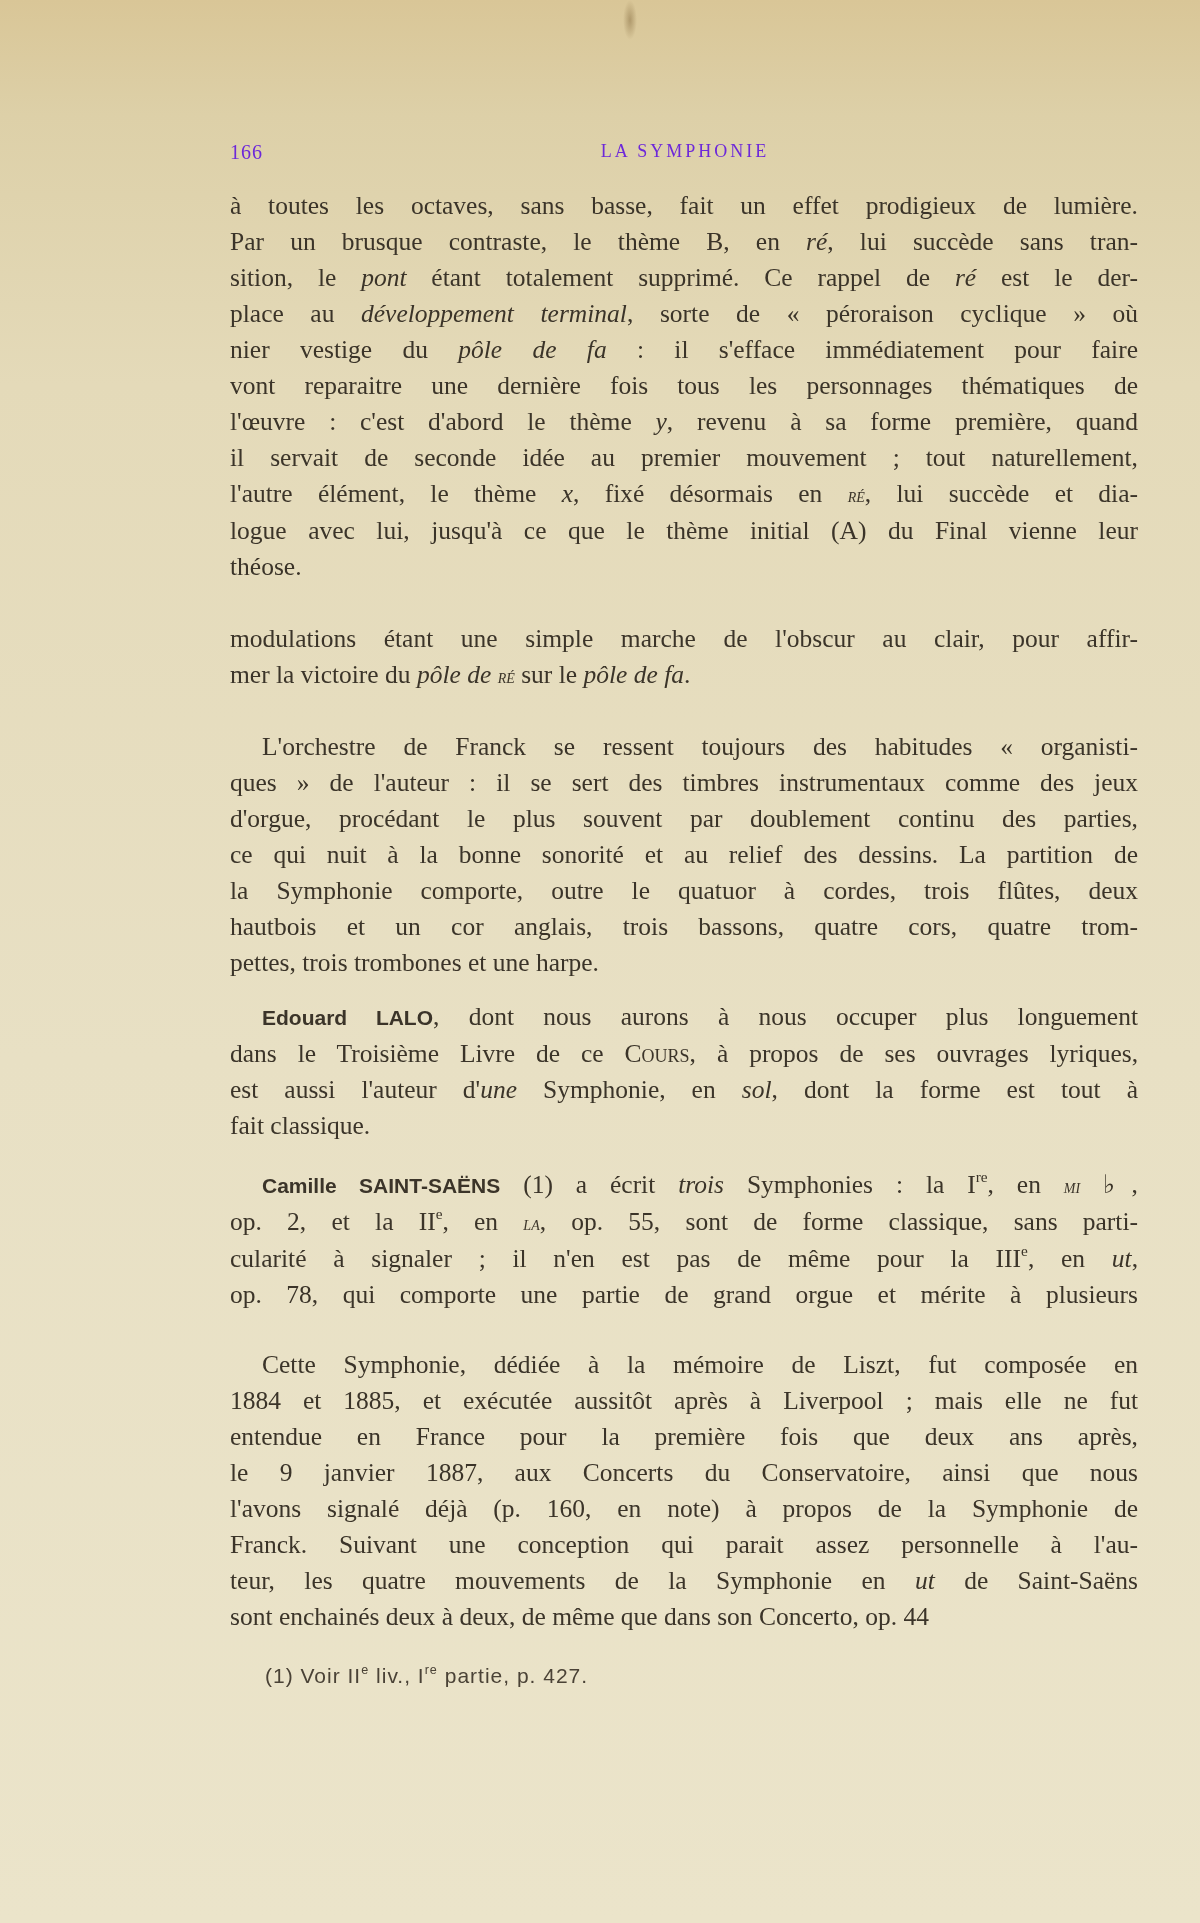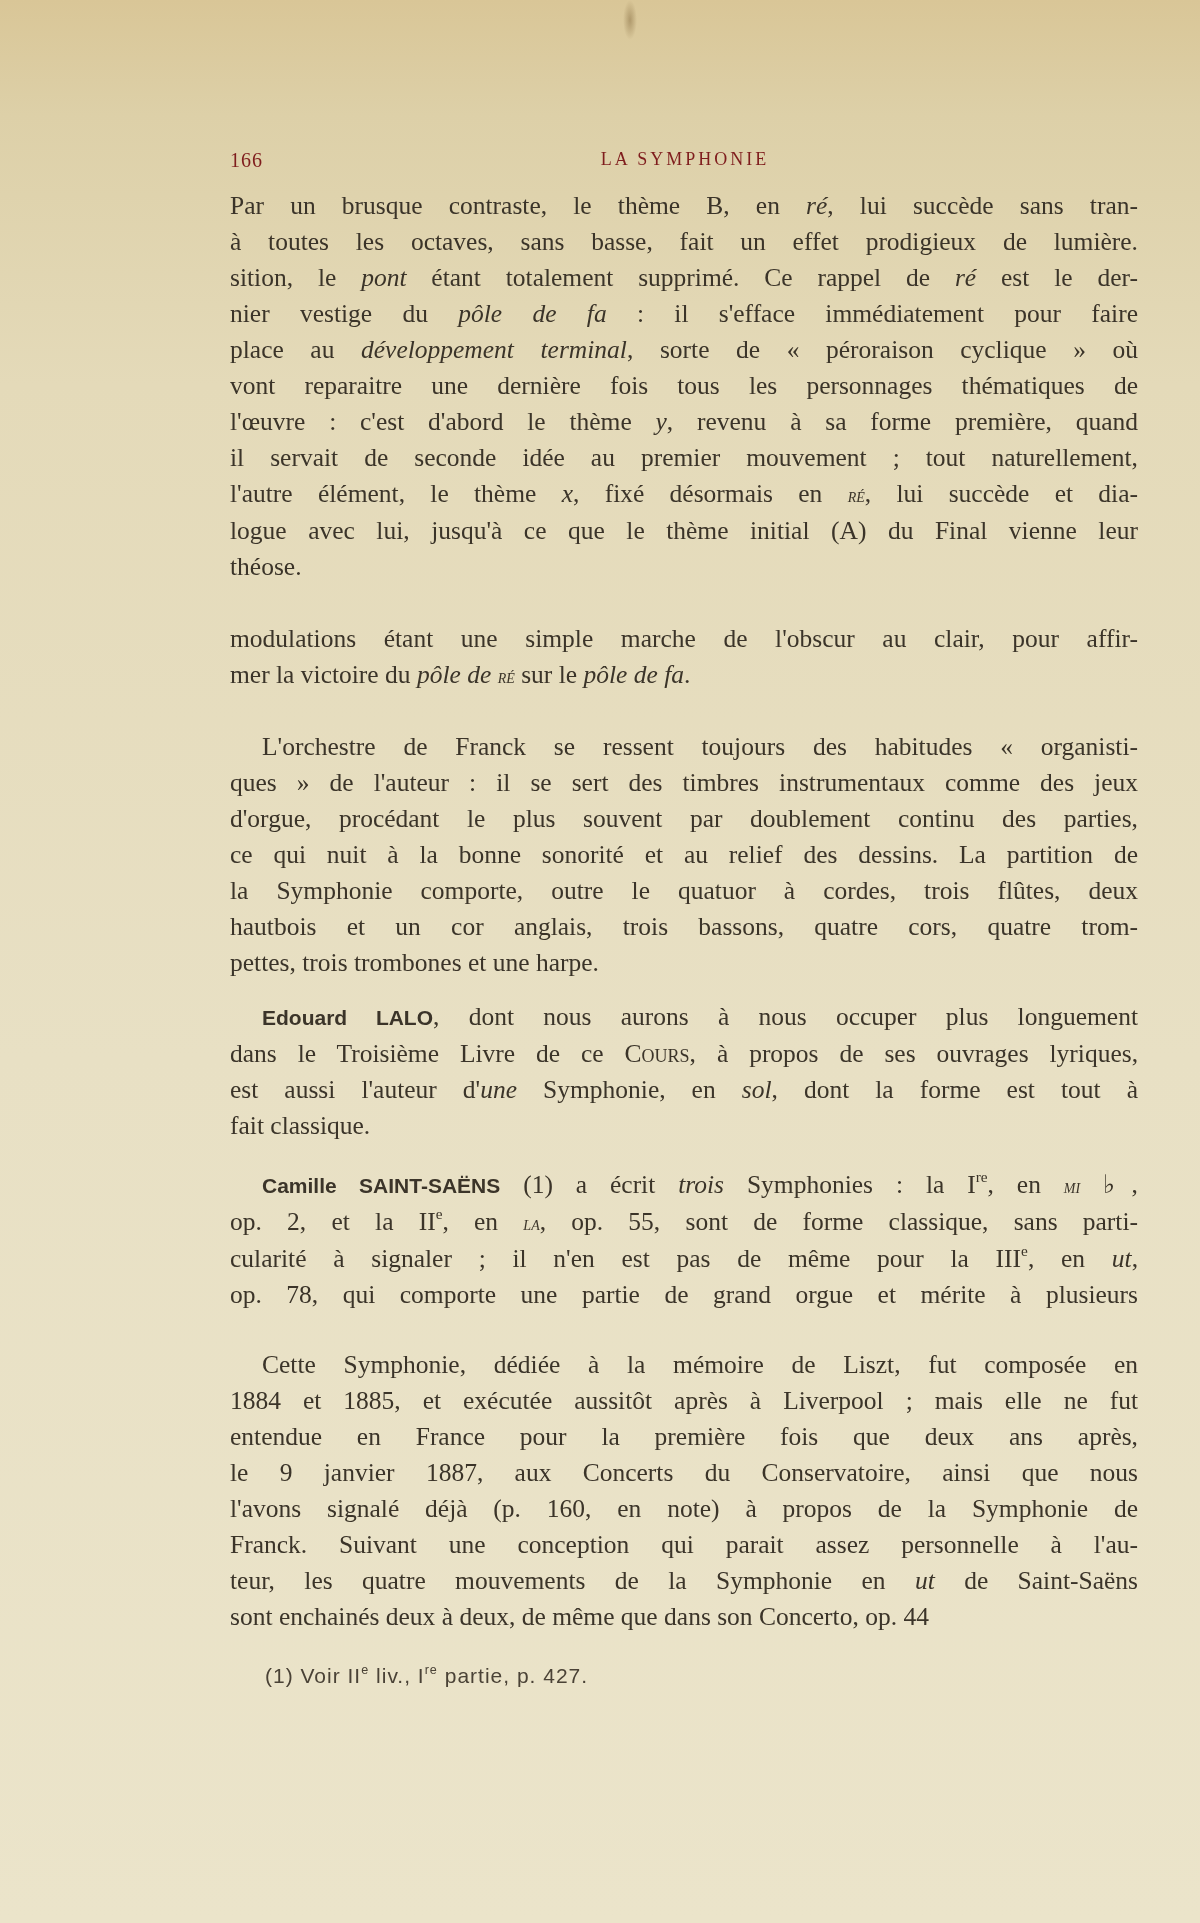--- a/index.html
+++ b/index.html
@@ -8,22 +8,22 @@
     background: linear-gradient(180deg, #d9c697 0%, #ddd0a8 6%, #e4dab9 20%, #e8e0c4 55%, #ebe4ca 100%);
     position: relative; overflow: hidden;
     font-family: "Liberation Serif", "DejaVu Serif", serif;
     color: #3b3429;
   }
   .smudge {
     position: absolute; left: 623px; top: 0; width: 14px; height: 40px;
     background: radial-gradient(ellipse at center, rgba(140,115,70,0.55) 0%, rgba(140,115,70,0) 70%);
   }
   .header {
-    position: absolute; top: 149px; left: 230px; width: 910px; height: 30px;
-    font-size: 20px; letter-spacing: 1px; color: #7f1d1d;
+    position: absolute; top: 141px; left: 230px; width: 910px; height: 30px;
+    font-size: 20px; letter-spacing: 1px; color: #6d28d9;
   }
   .header .page-num { position: absolute; left: 0; top: 0; }
   .header .running-title { position: absolute; left: 0; right: 0; text-align: center; letter-spacing: 3px; font-size: 18px; }
   .text-block {
     position: absolute; left: 230px; width: 908px;
     font-size: 25.5px; line-height: 36px; text-align: justify;
   }
   .line { display: block; white-space: nowrap; text-align-last: justify; text-align: justify; }
   .line.last { text-align-last: left; }
   .indent { padding-left: 32px; }
@@ -40,25 +40,25 @@
 <body>
 
 <div class="smudge"></div>
 
 <div class="header">
   <span class="page-num">166</span>
   <span class="running-title">LA SYMPHONIE</span>
 </div>
 
 <div class="text-block" style="top:188px">
+    <span class="line">à toutes les octaves, sans basse, fait un effet prodigieux de lumière.</span>
     <span class="line">Par un brusque contraste, le thème B, en <i>ré</i>, lui succède sans tran-</span>
-    <span class="line">à toutes les octaves, sans basse, fait un effet prodigieux de lumière.</span>
     <span class="line">sition, le <i>pont</i> étant totalement supprimé. Ce rappel de <i>ré</i> est le der-</span>
+    <span class="line">place au <i>développement terminal</i>, sorte de « péroraison cyclique » où</span>
     <span class="line">nier vestige du <i>pôle de fa</i> : il s'efface immédiatement pour faire</span>
-    <span class="line">place au <i>développement terminal</i>, sorte de « péroraison cyclique » où</span>
     <span class="line">vont reparaitre une dernière fois tous les personnages thématiques de</span>
     <span class="line">l'œuvre : c'est d'abord le thème <i>y</i>, revenu à sa forme première, quand</span>
     <span class="line">il servait de seconde idée au premier mouvement ; tout naturellement,</span>
     <span class="line">l'autre élément, le thème <i>x</i>, fixé désormais en <span class="sc">ré</span>, lui succède et dia-</span>
     <span class="line">logue avec lui, jusqu'à ce que le thème initial (A) du Final vienne leur</span>
     <span class="line last">théose.</span>
   </div>
 <div class="text-block" style="top:621px">
     <span class="line">modulations étant une simple marche de l'obscur au clair, pour affir-</span>
     <span class="line last">mer la victoire du <i>pôle de <span class="sc">ré</span></i> sur le <i>pôle de fa</i>.</span>

